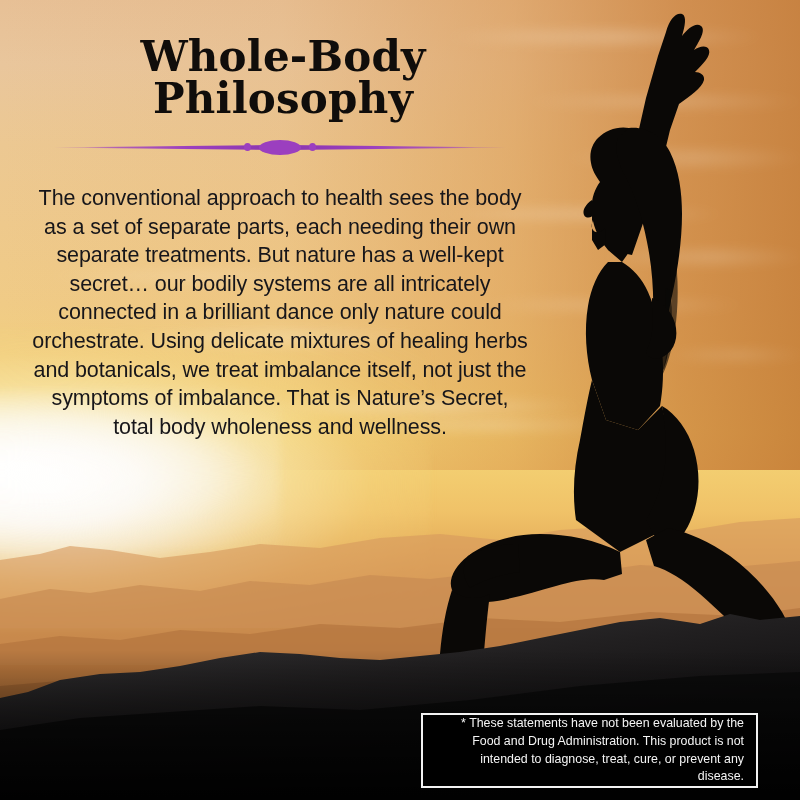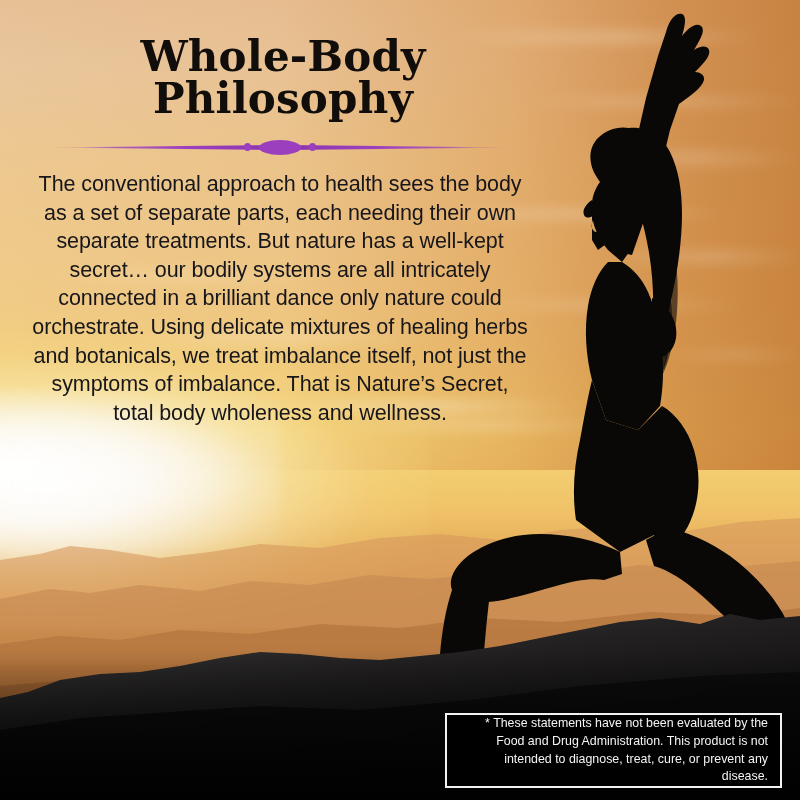--- a/index.html
+++ b/index.html
@@ -131,32 +131,32 @@
     border-radius:50%/50%;
   }
   .divider .dot{
     position:absolute;top:7px;width:7px;height:8px;background:#9b3fbf;
     border-radius:50%;
   }
   .divider .dot.dl{left:50%;margin-left:-36px;}
   .divider .dot.dr{left:50%;margin-left:29px;}
 
   .body-copy{
-    margin:14px auto 0 auto;
+    margin:28px auto 0 auto;
     width:500px;
     font-size:21.5px;
     line-height:1.33;
     color:#17161a;
     font-family:"Liberation Sans",sans-serif;
     letter-spacing:-0.1px;
   }
 
   
   .disclaimer{
-    position:absolute;left:445px;top:713px;
+    position:absolute;left:421px;top:713px;
     width:337px;height:75px;
     border:2px solid #f2f2f2;
     background:#000;
     box-sizing:border-box;
     z-index:50;
     display:flex;align-items:center;justify-content:flex-end;
   }
   .disclaimer p{
     margin:0;padding:0 12px;
     color:#f4f4f4;

